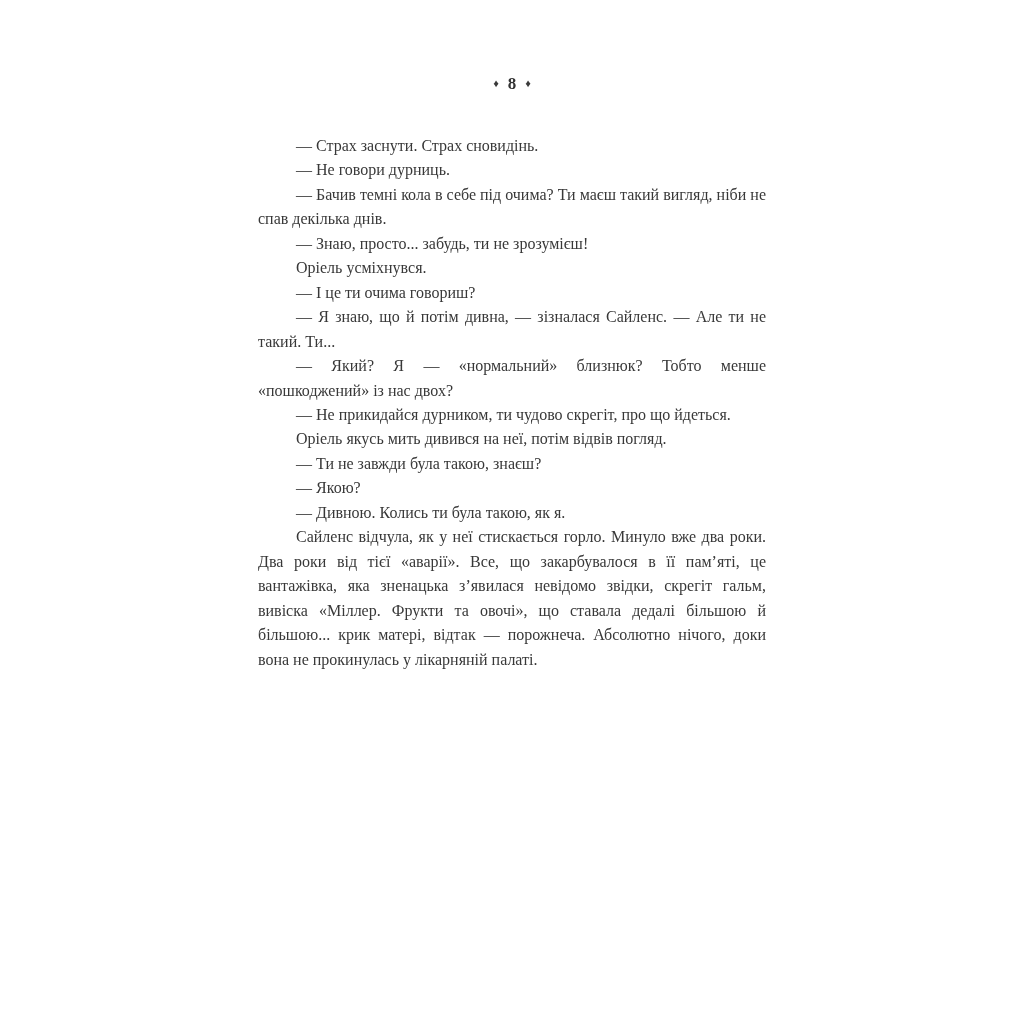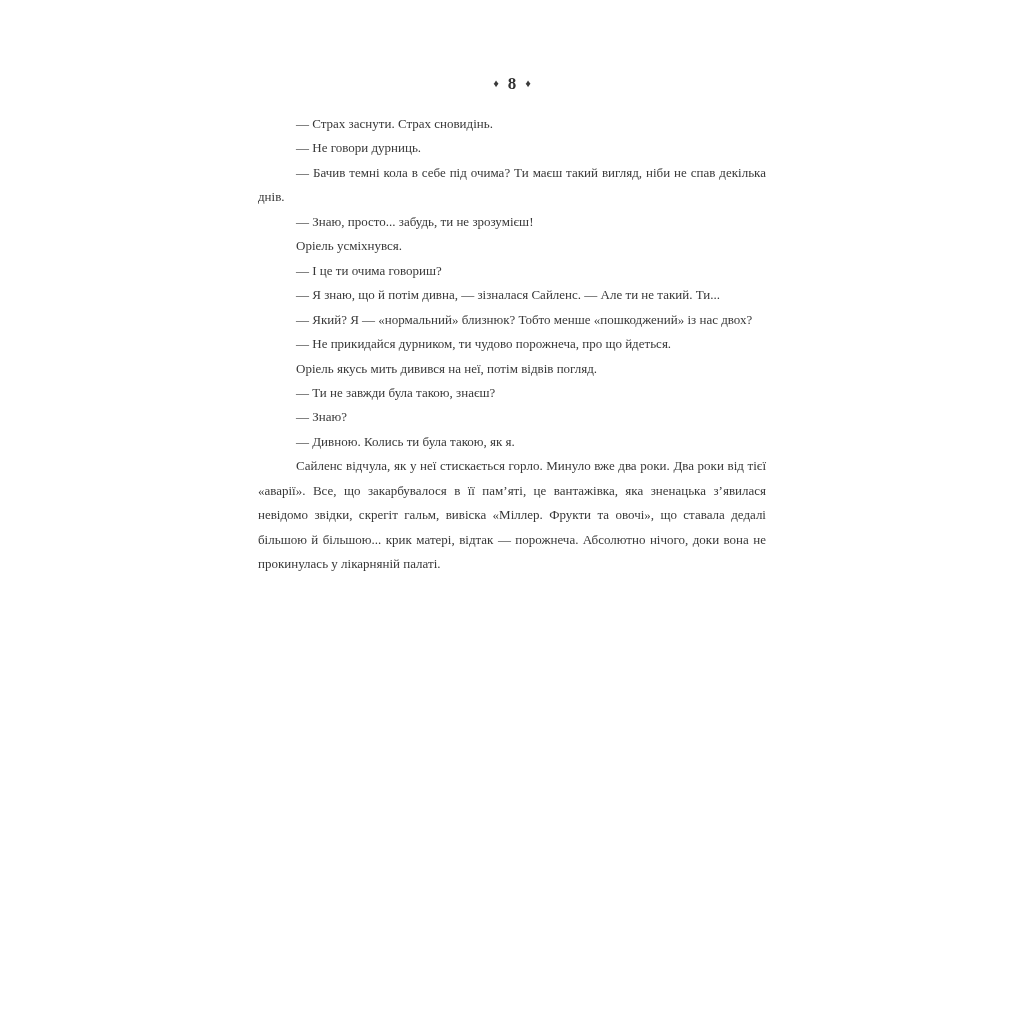--- a/index.html
+++ b/index.html
@@ -31,22 +31,22 @@
   }
   .page-header .page-number {
     display: inline-block;
     margin: 0 9px;
     font-size: 17px;
     font-weight: bold;
     color: #333333;
   }
   .text-block {
     width: 508px;
-    margin: 18px auto 0 auto;
-    font-size: 13px;
+    margin: 40px auto 0 auto;
+    font-size: 16px;
     line-height: 24.45px;
     text-align: justify;
     hyphens: auto;
     -webkit-hyphens: auto;
   }
   .text-block p {
     margin: 0;
     padding: 0;
     text-indent: 38px;
   }
@@ -62,21 +62,21 @@
 
   <div class="text-block">
     <p>— Страх заснути. Страх сновидінь.</p>
     <p>— Не говори дурниць.</p>
     <p>— Бачив темні кола в себе під очима? Ти маєш такий вигляд, ніби не спав декілька днів.</p>
     <p>— Знаю, просто... забудь, ти не зрозумієш!</p>
     <p>Оріель усміхнувся.</p>
     <p>— І це ти очима говориш?</p>
     <p>— Я знаю, що й потім дивна, — зізналася Сайленс. — Але ти не такий. Ти...</p>
     <p>— Який? Я — «нормальний» близнюк? Тобто менше «пошкоджений» із нас двох?</p>
-    <p>— Не прикидайся дурником, ти чудово порожнеча, про що йдеться.</p>
+    <p>— Не прикидайся дурником, ти чудово скрегіт, про що йдеться.</p>
     <p>Оріель якусь мить дивився на неї, потім відвів погляд.</p>
     <p>— Ти не завжди була такою, знаєш?</p>
-    <p>— Знаю?</p>
+    <p>— Якою?</p>
     <p>— Дивною. Колись ти була такою, як я.</p>
     <p>Сайленс відчула, як у неї стискається горло. Минуло вже два роки. Два роки від тієї «аварії». Все, що закарбувалося в її пам’яті, це вантажівка, яка зненацька з’явилася невідомо звідки, скрегіт гальм, вивіска «Міллер. Фрукти та овочі», що ставала дедалі більшою й більшою... крик матері, відтак — порожнеча. Абсолютно нічого, доки вона не прокинулась у лікарняній палаті.</p>
   </div>
 
 </div>
 
 </body></html>

